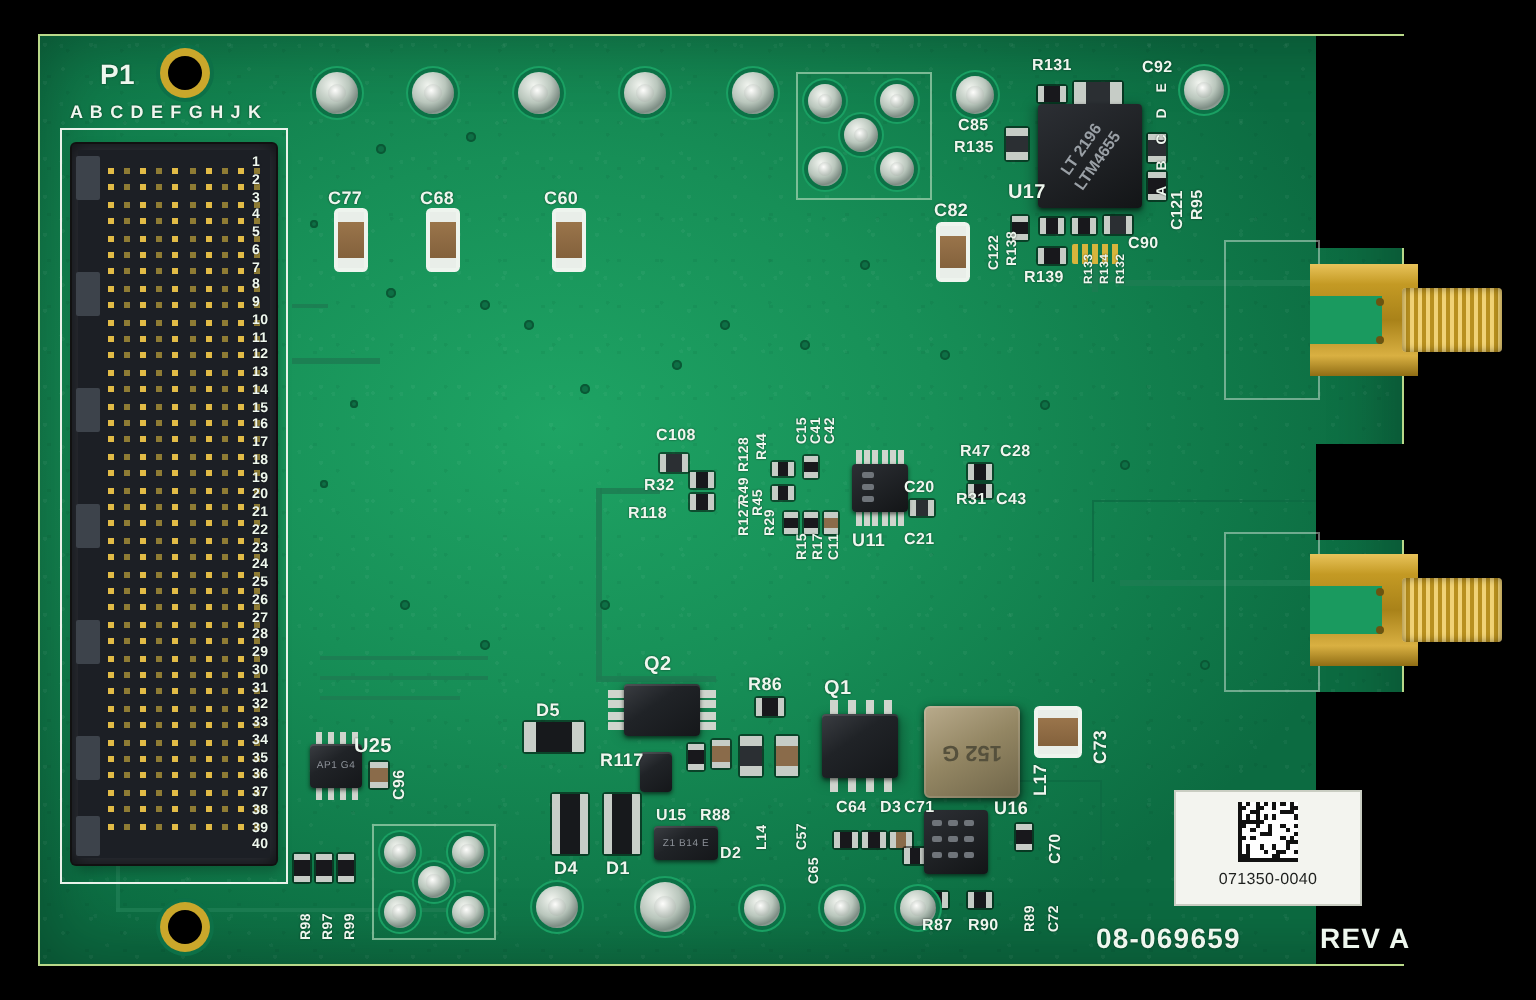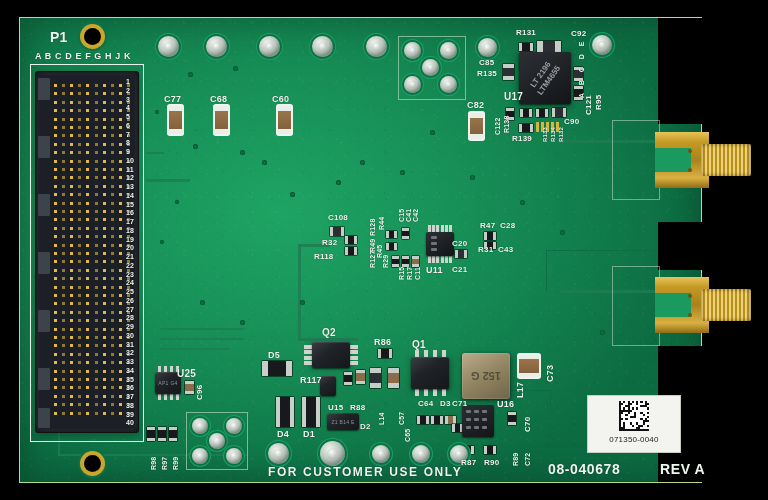--- a/index.html
+++ b/index.html
@@ -1136,22 +1136,21 @@
         <i style="left: 17.1429px; top: 27.8571px; width: 2.14286px; height: 2.14286px;"></i>
         <i style="left: 19.2857px; top: 27.8571px; width: 2.14286px; height: 2.14286px;"></i>
         <i style="left: 21.4286px; top: 27.8571px; width: 2.14286px; height: 2.14286px;"></i>
         <i style="left: 23.5714px; top: 27.8571px; width: 2.14286px; height: 2.14286px;"></i>
         <i style="left: 25.7143px; top: 27.8571px; width: 2.14286px; height: 2.14286px;"></i>
         <i style="left: 27.8571px; top: 27.8571px; width: 2.14286px; height: 2.14286px;"></i>
       </div>
     <div class="txt">071350-0040</div>
   </div>
 
-  <div class="silk" style="left:268px;top:466px;font-size:12px;letter-spacing:1.6px;">FOR CUSTOMER USE ONLY</div>
-  <div class="silk" style="left:548px;top:462px;font-size:14px;letter-spacing:.6px;">08-040678</div>
+  <div class="silk" style="left:548px;top:462px;font-size:14px;letter-spacing:.6px;">08-069659</div>
   <div class="silk" style="left:660px;top:462px;font-size:14px;letter-spacing:.6px;">REV A</div>
 
   <div class="via" style="left:188px;top:72px;width:5px;height:5px;"></div>
   <div class="via" style="left:233px;top:66px;width:5px;height:5px;"></div>
   <div class="via" style="left:193px;top:144px;width:5px;height:5px;"></div>
   <div class="via" style="left:240px;top:150px;width:5px;height:5px;"></div>
   <div class="via" style="left:262px;top:160px;width:5px;height:5px;"></div>
   <div class="via" style="left:290px;top:192px;width:5px;height:5px;"></div>
   <div class="via" style="left:336px;top:180px;width:5px;height:5px;"></div>
   <div class="via" style="left:400px;top:170px;width:5px;height:5px;"></div>

